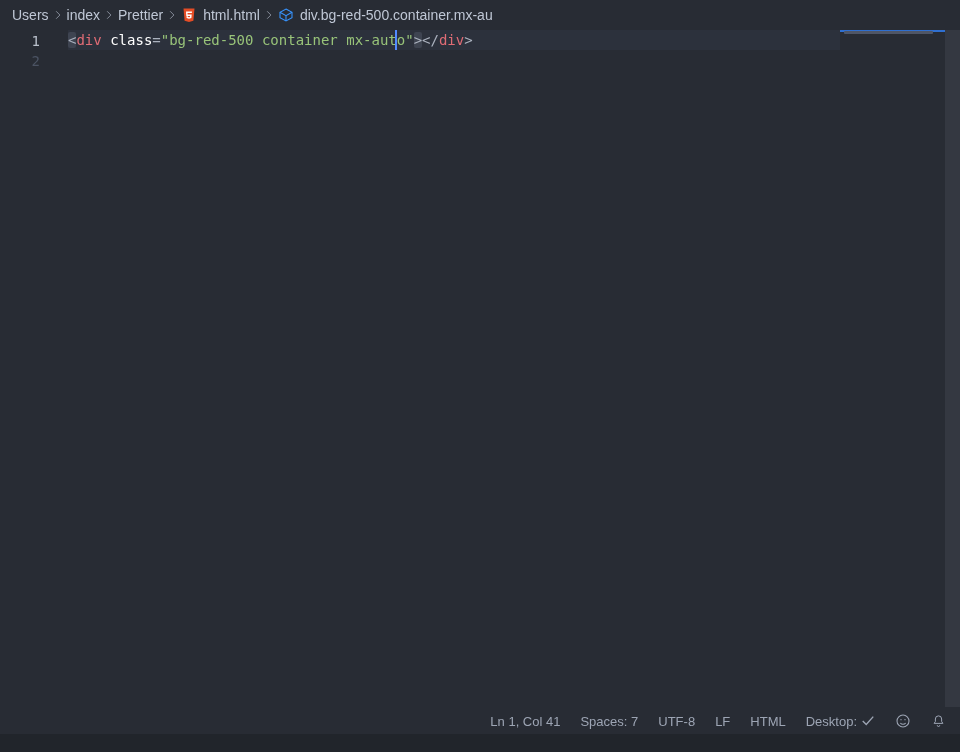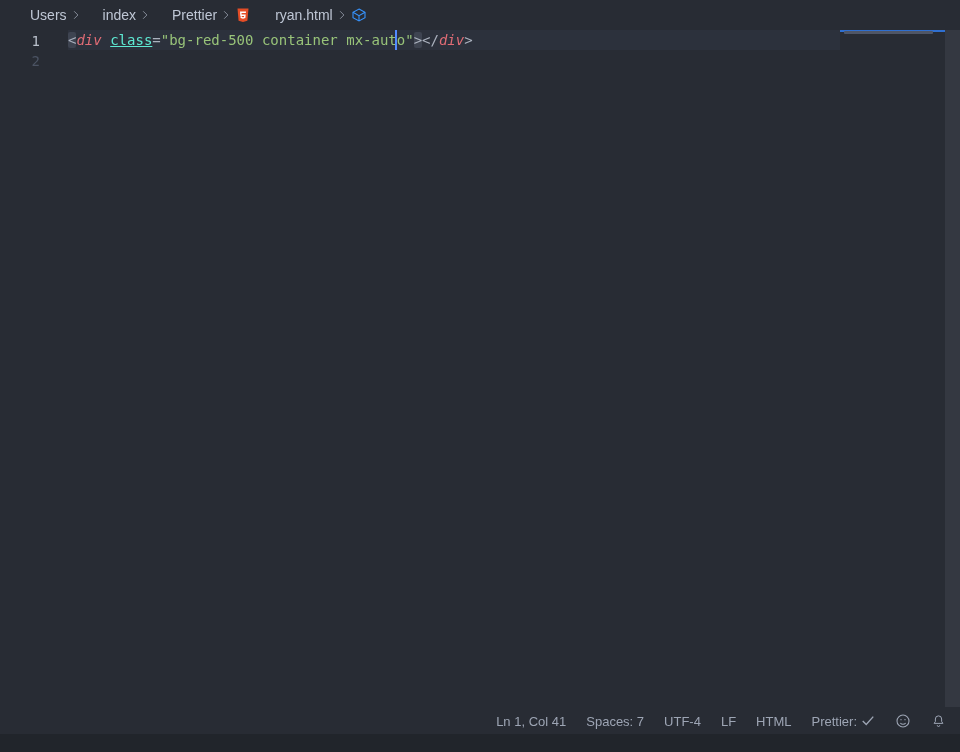--- a/index.html
+++ b/index.html
@@ -15,21 +15,21 @@
   .breadcrumbs {
     height: 30px;
     display: flex;
     align-items: center;
     padding: 0 12px;
     gap: 4px;
     font-size: 14px;
     color: #bfc7d5;
     white-space: nowrap;
   }
-  .crumb { cursor: pointer; margin-left: 18px; }
+  .crumb { cursor: pointer; }
   .sep {
     display: inline-flex;
     align-items: center;
     opacity: .9;
   }
   .sep svg { display:block; }
   .crumb-icon {
     display: inline-flex;
     align-items: center;
     margin-right: 2px;
@@ -65,22 +65,22 @@
   }
   .line {
     height:20px;
     white-space: pre;
     position: relative;
   }
   .line.active {
     background: #2c313c;
   }
   .tk-br   { color:#abb2bf; }          
-  .tk-tag  { color:#e06c75;font-style:italic; }          
-  .tk-attr { color:#5eead4;text-decoration:underline; }          
+  .tk-tag  { color:#e06c75; }          
+  .tk-attr { color:#ffffff; }          
   .tk-eq   { color:#abb2bf; }
   .tk-str  { color:#98c379; }          
 
   
   .cursor {
     position:absolute;
     top:0; width:2px; height:20px;
     background:#528bff;
   }
 
@@ -172,32 +172,33 @@
     <svg width="10" height="10" viewBox="0 0 16 16">
         <path d="M5 2l6 6-6 6" fill="none" stroke="#8f96a3" stroke-width="1.6"></path>
       </svg>
   </span>
   <span class="crumb-icon">
     <svg width="16" height="16" viewBox="0 0 32 32">
         <path fill="#e44d26" d="M5 3l2.2 24.7L16 30l8.8-2.3L27 3z"></path>
         <path fill="#fff" d="M10 9h12l-.3 3H13l.2 3h8.2l-.6 7-4.8 1.4-4.8-1.4-.3-3.6h3l.1 1.6 2 .6 2-.6.2-2.2H10.6z"></path>
       </svg>
   </span>
-  <span class="crumb">ryan.html</span>
+  <span class="crumb">html.html</span>
   <span class="sep">
     <svg width="10" height="10" viewBox="0 0 16 16">
         <path d="M5 2l6 6-6 6" fill="none" stroke="#8f96a3" stroke-width="1.6"></path>
       </svg>
   </span>
   <span class="crumb-icon">
     <svg width="16" height="16" viewBox="0 0 24 24">
         <path d="M12 3l9 5v8l-9 5-9-5V8z" fill="none" stroke="#3794ff" stroke-width="1.6"></path>
         <path d="M3 8l9 5 9-5M12 13v8" fill="none" stroke="#3794ff" stroke-width="1.6"></path>
       </svg>
   </span>
+  <span class="crumb">div.bg-red-500.container.mx-au</span>
 </div>
 
 <div class="editor-wrap">
   <div class="gutter">
     <div class="glrow cur">1</div>
     <div class="glrow">2</div>
   </div>
 
   <div class="code">
     <div class="line active"><span class="tk-br hl">&lt;</span><span class="tk-tag">div</span><span class="tk-br"> </span><span class="tk-attr">class</span><span class="tk-eq">=</span><span class="tk-str">"bg-red-500 container mx-auto"</span><span class="cursor" style="left:327px;"></span><span class="tk-br hl">&gt;</span><span class="tk-br">&lt;/</span><span class="tk-tag">div</span><span class="tk-br">&gt;</span></div>
@@ -211,25 +212,25 @@
 </div>
 
 <div class="vscroll">
   <div class="thumb"></div>
 </div>
 
 <div class="status">
   <div class="status-inner">
     <span class="status-item">Ln 1, Col 41</span>
     <span class="status-item">Spaces: 7</span>
-    <span class="status-item">UTF-4</span>
+    <span class="status-item">UTF-8</span>
     <span class="status-item">LF</span>
     <span class="status-item">HTML</span>
     <span class="status-item">
-      <span>Prettier:</span>
+      <span>Desktop:</span>
       <svg width="14" height="14" viewBox="0 0 16 16">
           <path d="M2 8l4 4 8-9" fill="none" stroke="#9da5b4" stroke-width="1.6"></path>
         </svg>
     </span>
     <span class="status-item">
       <svg width="16" height="16" viewBox="0 0 24 24">
           <circle cx="12" cy="12" r="9" fill="none" stroke="#9da5b4" stroke-width="1.6"></circle>
           <circle cx="9" cy="10" r="1" fill="#9da5b4"></circle>
           <circle cx="15" cy="10" r="1" fill="#9da5b4"></circle>
           <path d="M8 15c1 1.3 2.4 2 4 2s3-0.7 4-2" fill="none" stroke="#9da5b4" stroke-width="1.6"></path>

